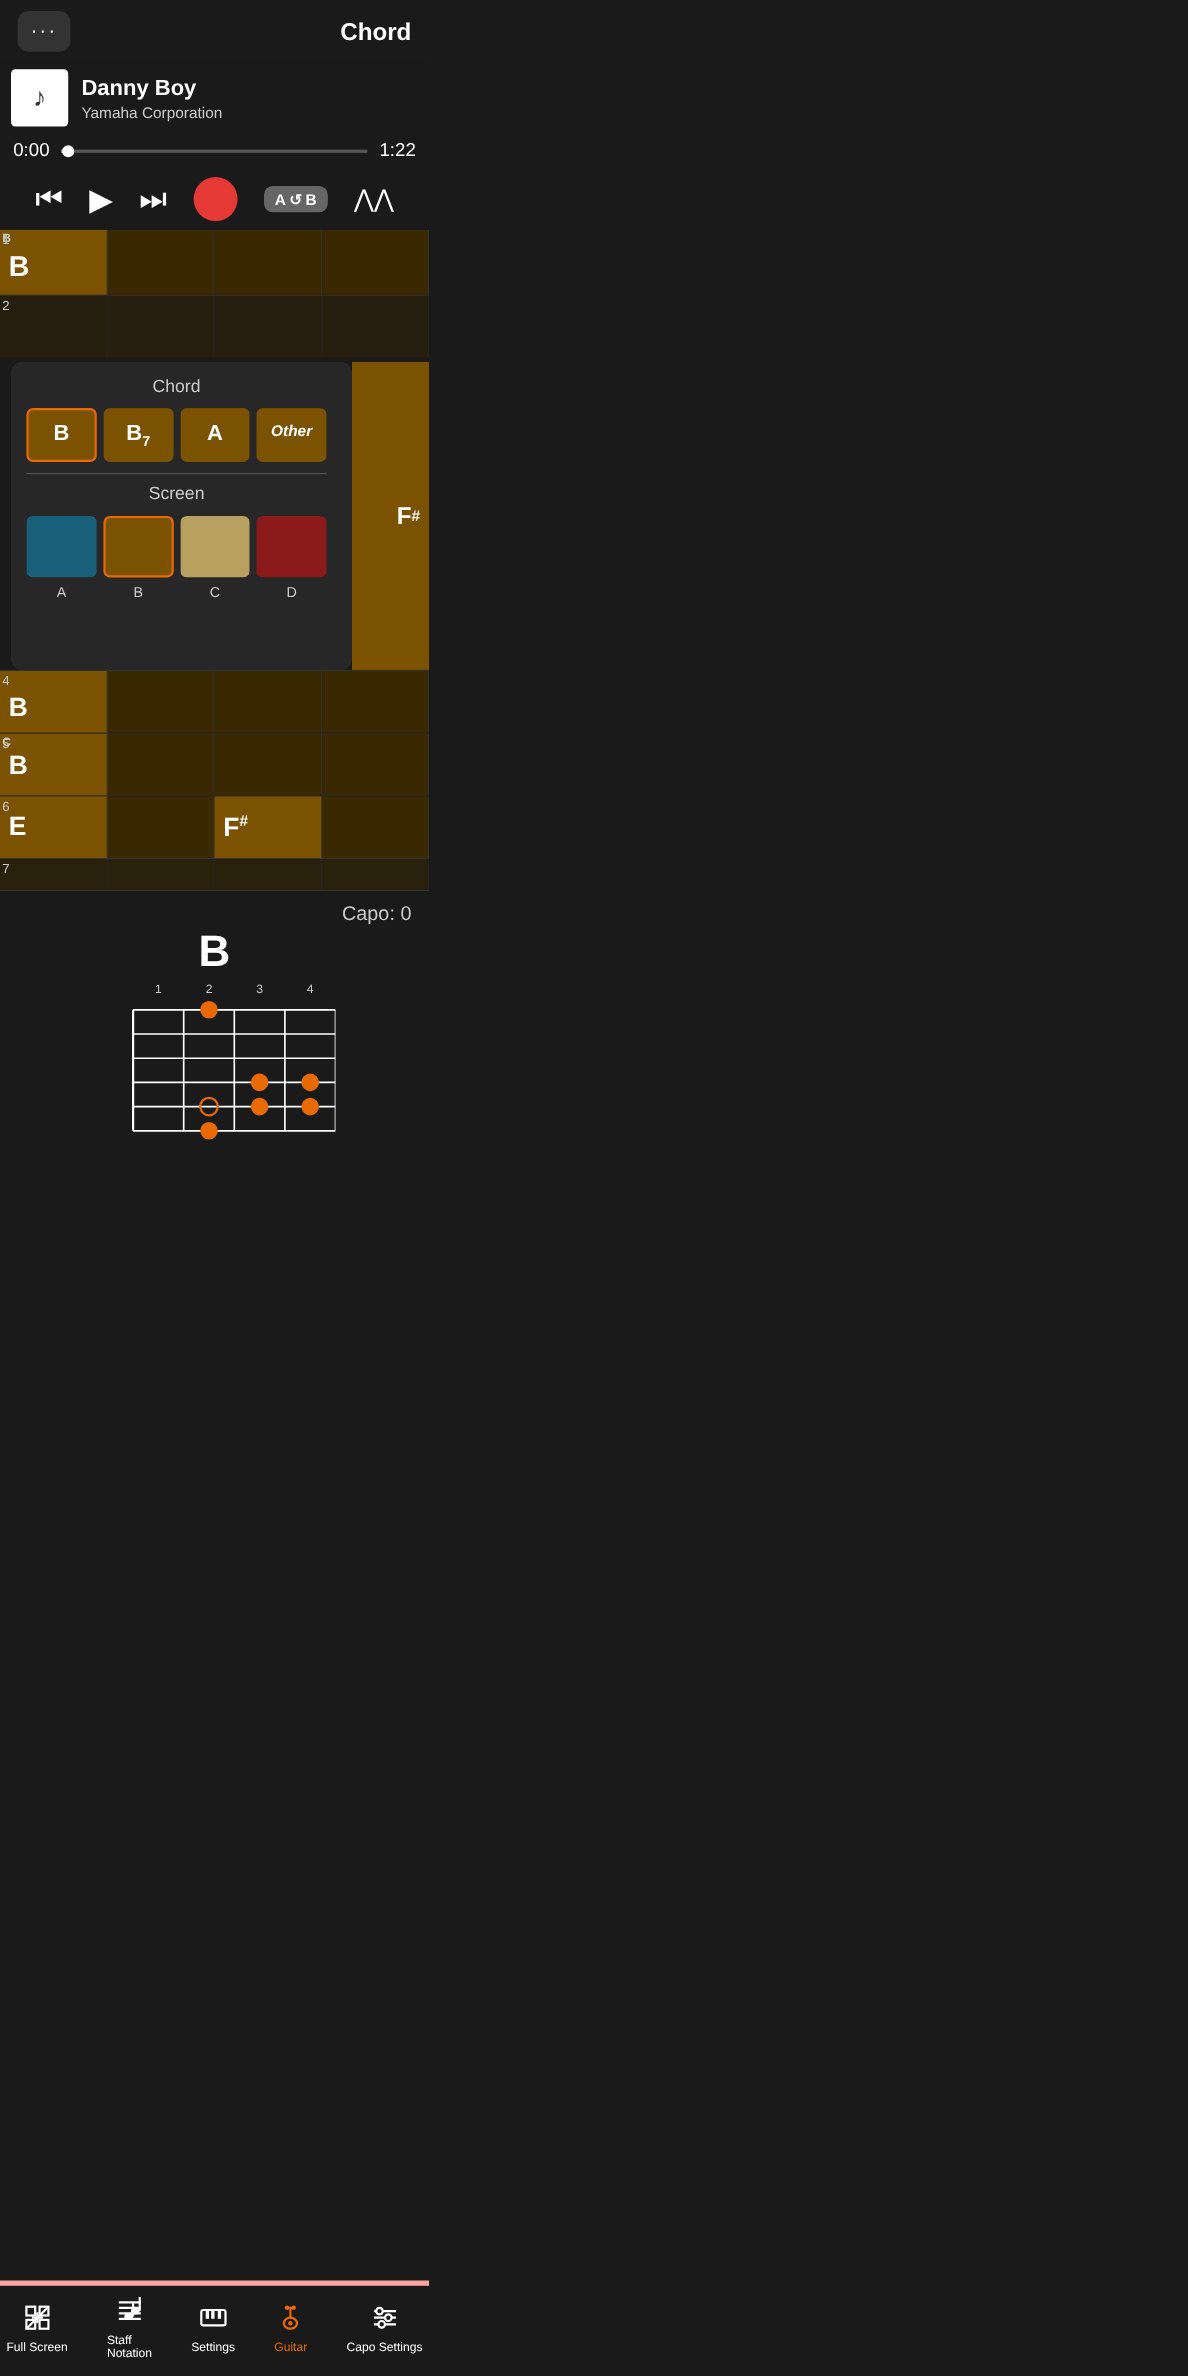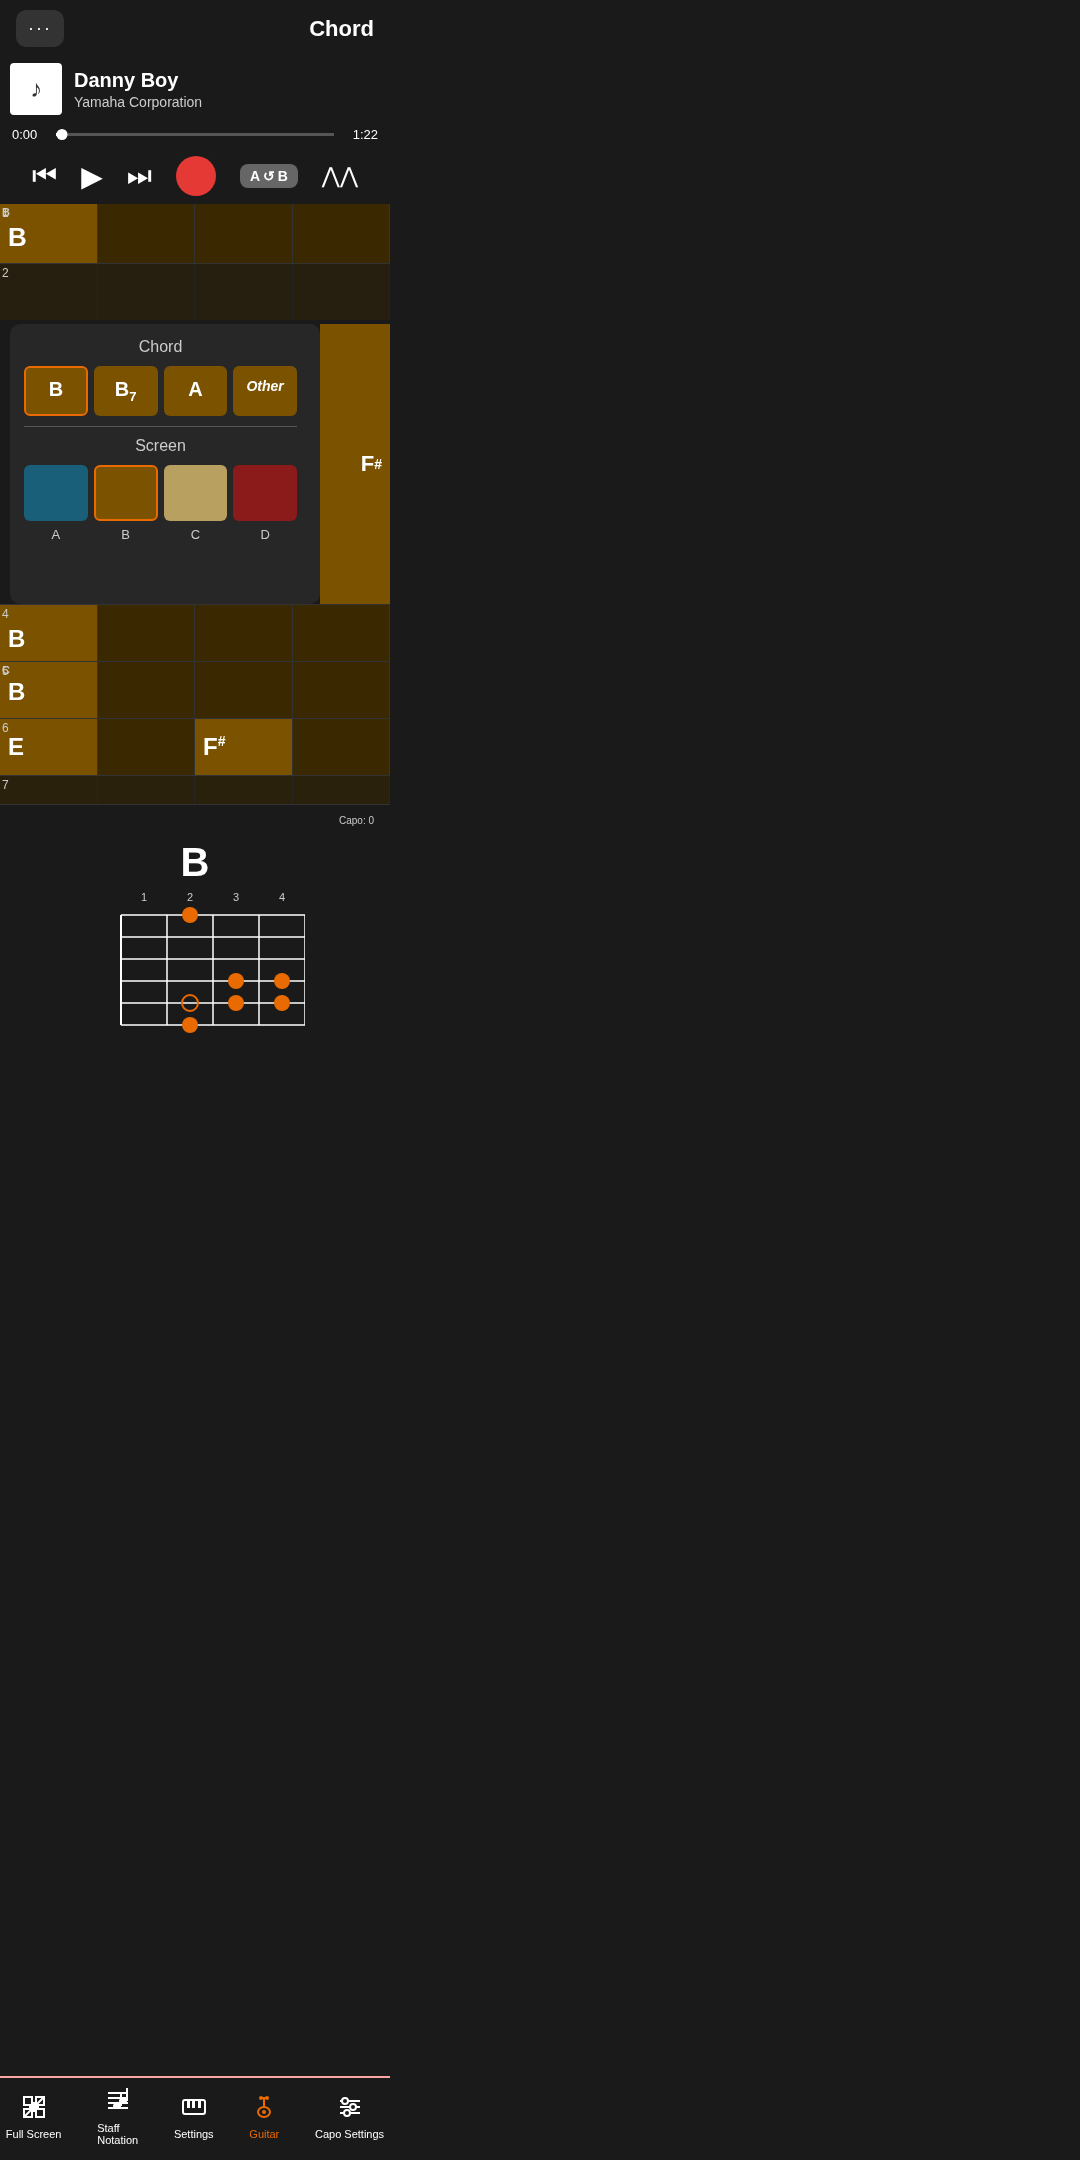--- a/index.html
+++ b/index.html
@@ -64,21 +64,21 @@
     }
 
     
     .progress-section {
       padding: 6px 12px;
       display: flex;
       align-items: center;
       gap: 8px;
     }
     .time-label {
-      font-size: 13px;
+      font-size: 17px;
       color: #fff;
       min-width: 36px;
     }
     .progress-bar-container {
       flex: 1;
       height: 3px;
       background: #555;
       position: relative;
     }
     .progress-bar-fill {
@@ -235,43 +235,43 @@
     
     .chord-diagram-area {
       background: #1a1a1a;
       padding: 10px 16px 10px 16px;
       display: flex;
       flex-direction: column;
       align-items: center;
     }
     .capo-info {
       align-self: flex-end;
-      font-size: 10px;
-      color: #ccc;
-      margin-bottom: 14px;
+      font-size: 18px;
+      color: #ccc;
+      margin-bottom: 2px;
     }
     .chord-name-big {
       font-size: 40px;
       font-weight: bold;
       margin-bottom: 6px;
     }
     .fret-numbers {
       display: flex;
       width: 220px;
       justify-content: space-around;
       font-size: 11px;
       color: #ccc;
       margin-bottom: 2px;
       padding-left: 36px;
     }
 
     
     .bottom-nav {
       background: #1a1a1a;
-      border-top: 2px solid #fca5a5;
+      border-top: 5px solid #fca5a5;
       display: flex;
       justify-content: space-around;
       align-items: center;
       padding: 10px 0 14px 0;
       position: fixed;
       bottom: 0;
       left: 0;
       width: 390px;
       gap: 24px;
     }

